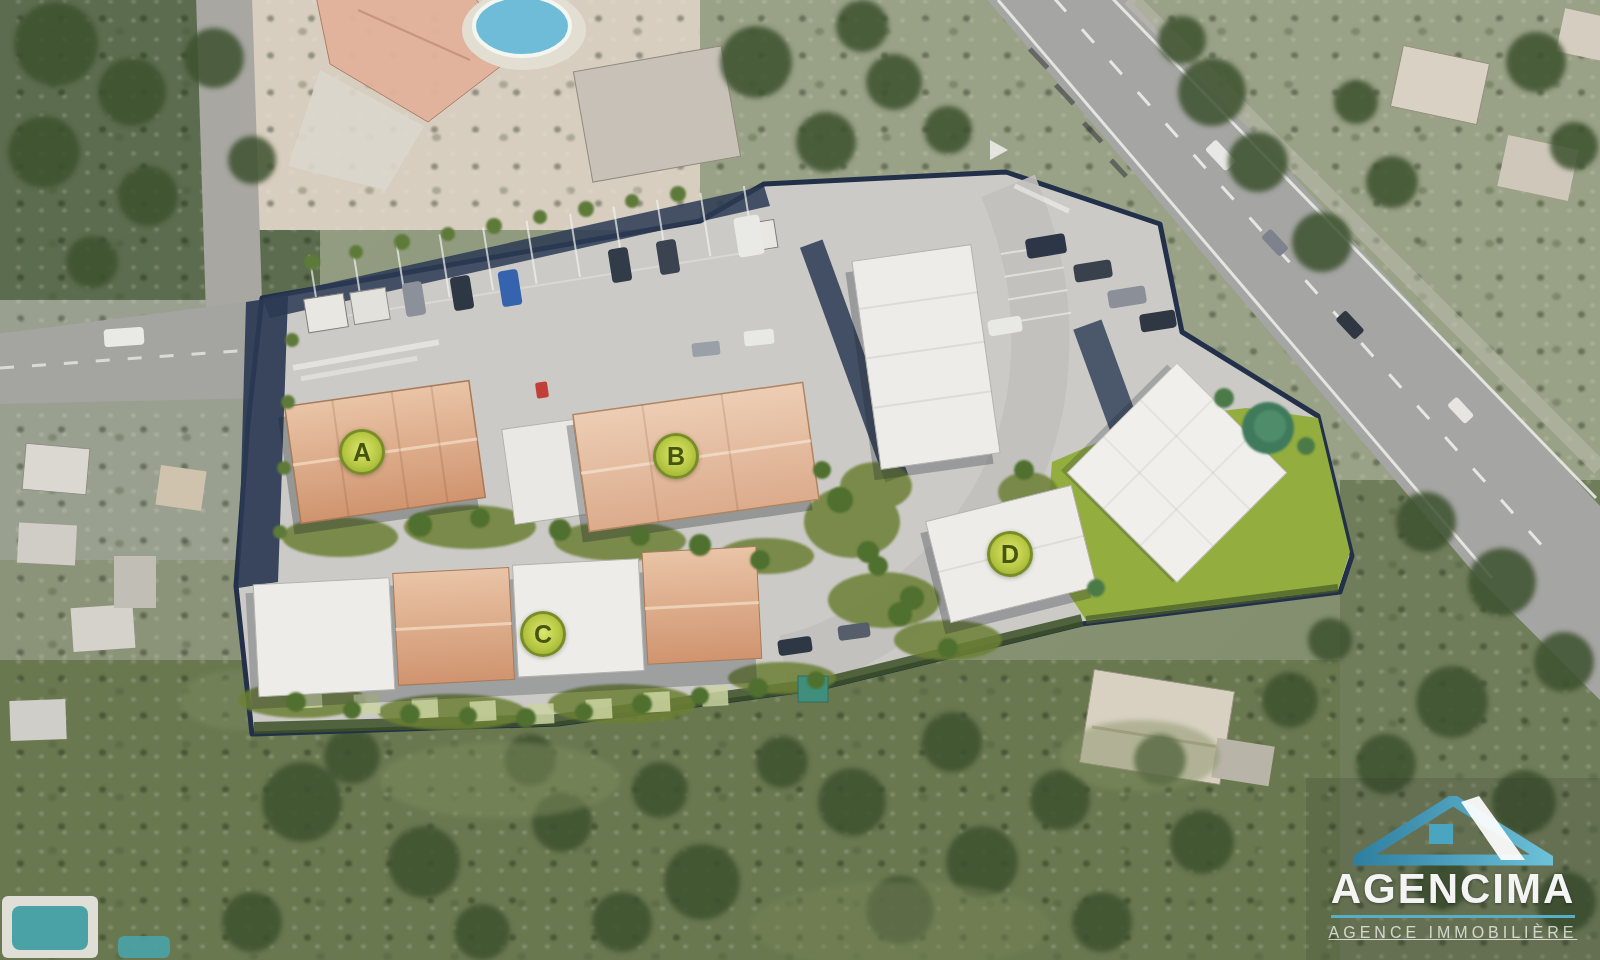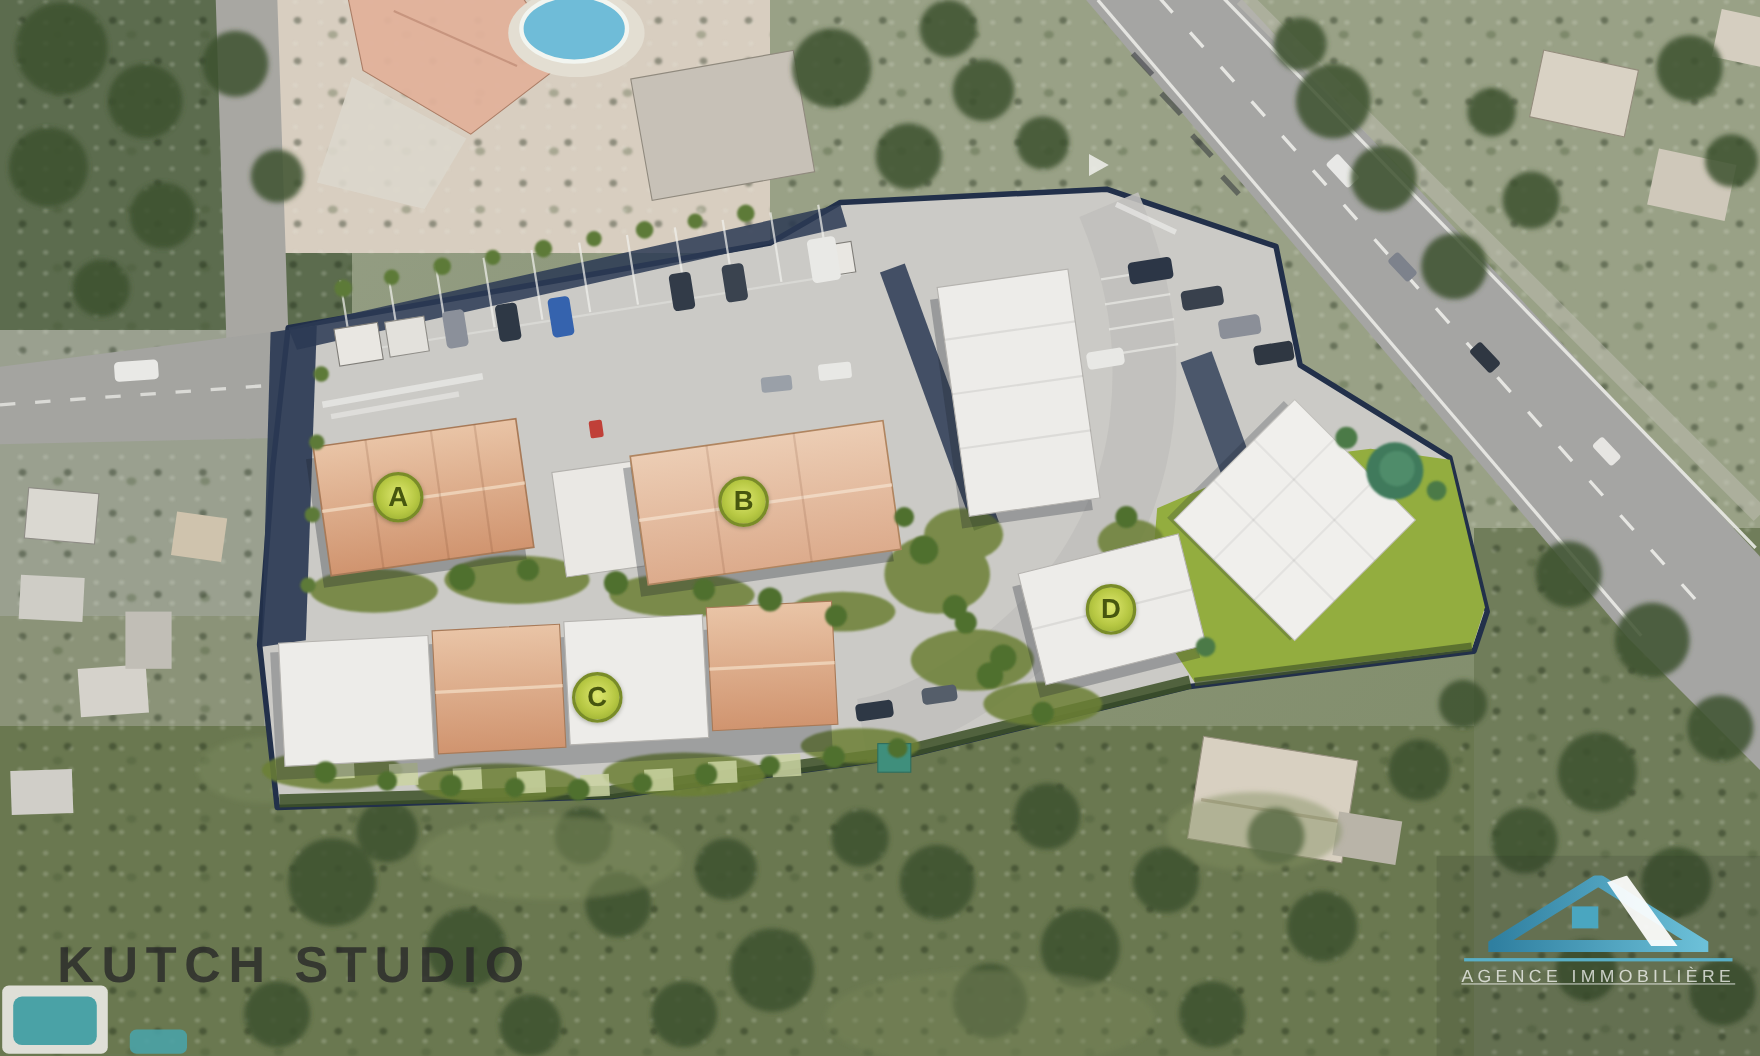--- a/index.html
+++ b/index.html
@@ -381,33 +381,33 @@
         <rect x="1012" y="196" width="60" height="5" transform="rotate(25 1042 198)"></rect>
       </g>
     </g>
   </svg>
 
   <div class="marker" style="left:339px;top:429px;">A</div>
   <div class="marker" style="left:653px;top:433px;">B</div>
   <div class="marker" style="left:520px;top:611px;">C</div>
   <div class="marker" style="left:987px;top:531px;">D</div>
 
-  <div class="watermark">KUTCH STUDIO</div>
 
   <div class="logo">
     <div class="roof">
       <svg width="200" height="70" viewBox="0 0 200 70">
         <defs>
           <linearGradient id="roofGrad" x1="0" y1="0" x2="1" y2="0">
             <stop offset="0" stop-color="#2f7fa0"></stop>
               <stop offset="1" stop-color="#6cc0d8"></stop>
           </linearGradient>
         </defs>
         <polygon points="100,4 196,64 4,64" fill="none" stroke="url(#roofGrad)" stroke-width="11" stroke-linejoin="miter"></polygon>
         <polygon points="108,6 126,0 172,64 148,64" fill="rgba(255,255,255,.92)"></polygon>
         <rect x="76" y="28" width="24" height="20" fill="#4aa6c0"></rect>
       </svg>
     </div>
+    <div class="brand-name">AGENCIMA</div>
     <div class="underline"></div>
     <div class="tagline">AGENCE IMMOBILIÈRE</div>
   </div>
 
 </div>
 
 </body></html>

